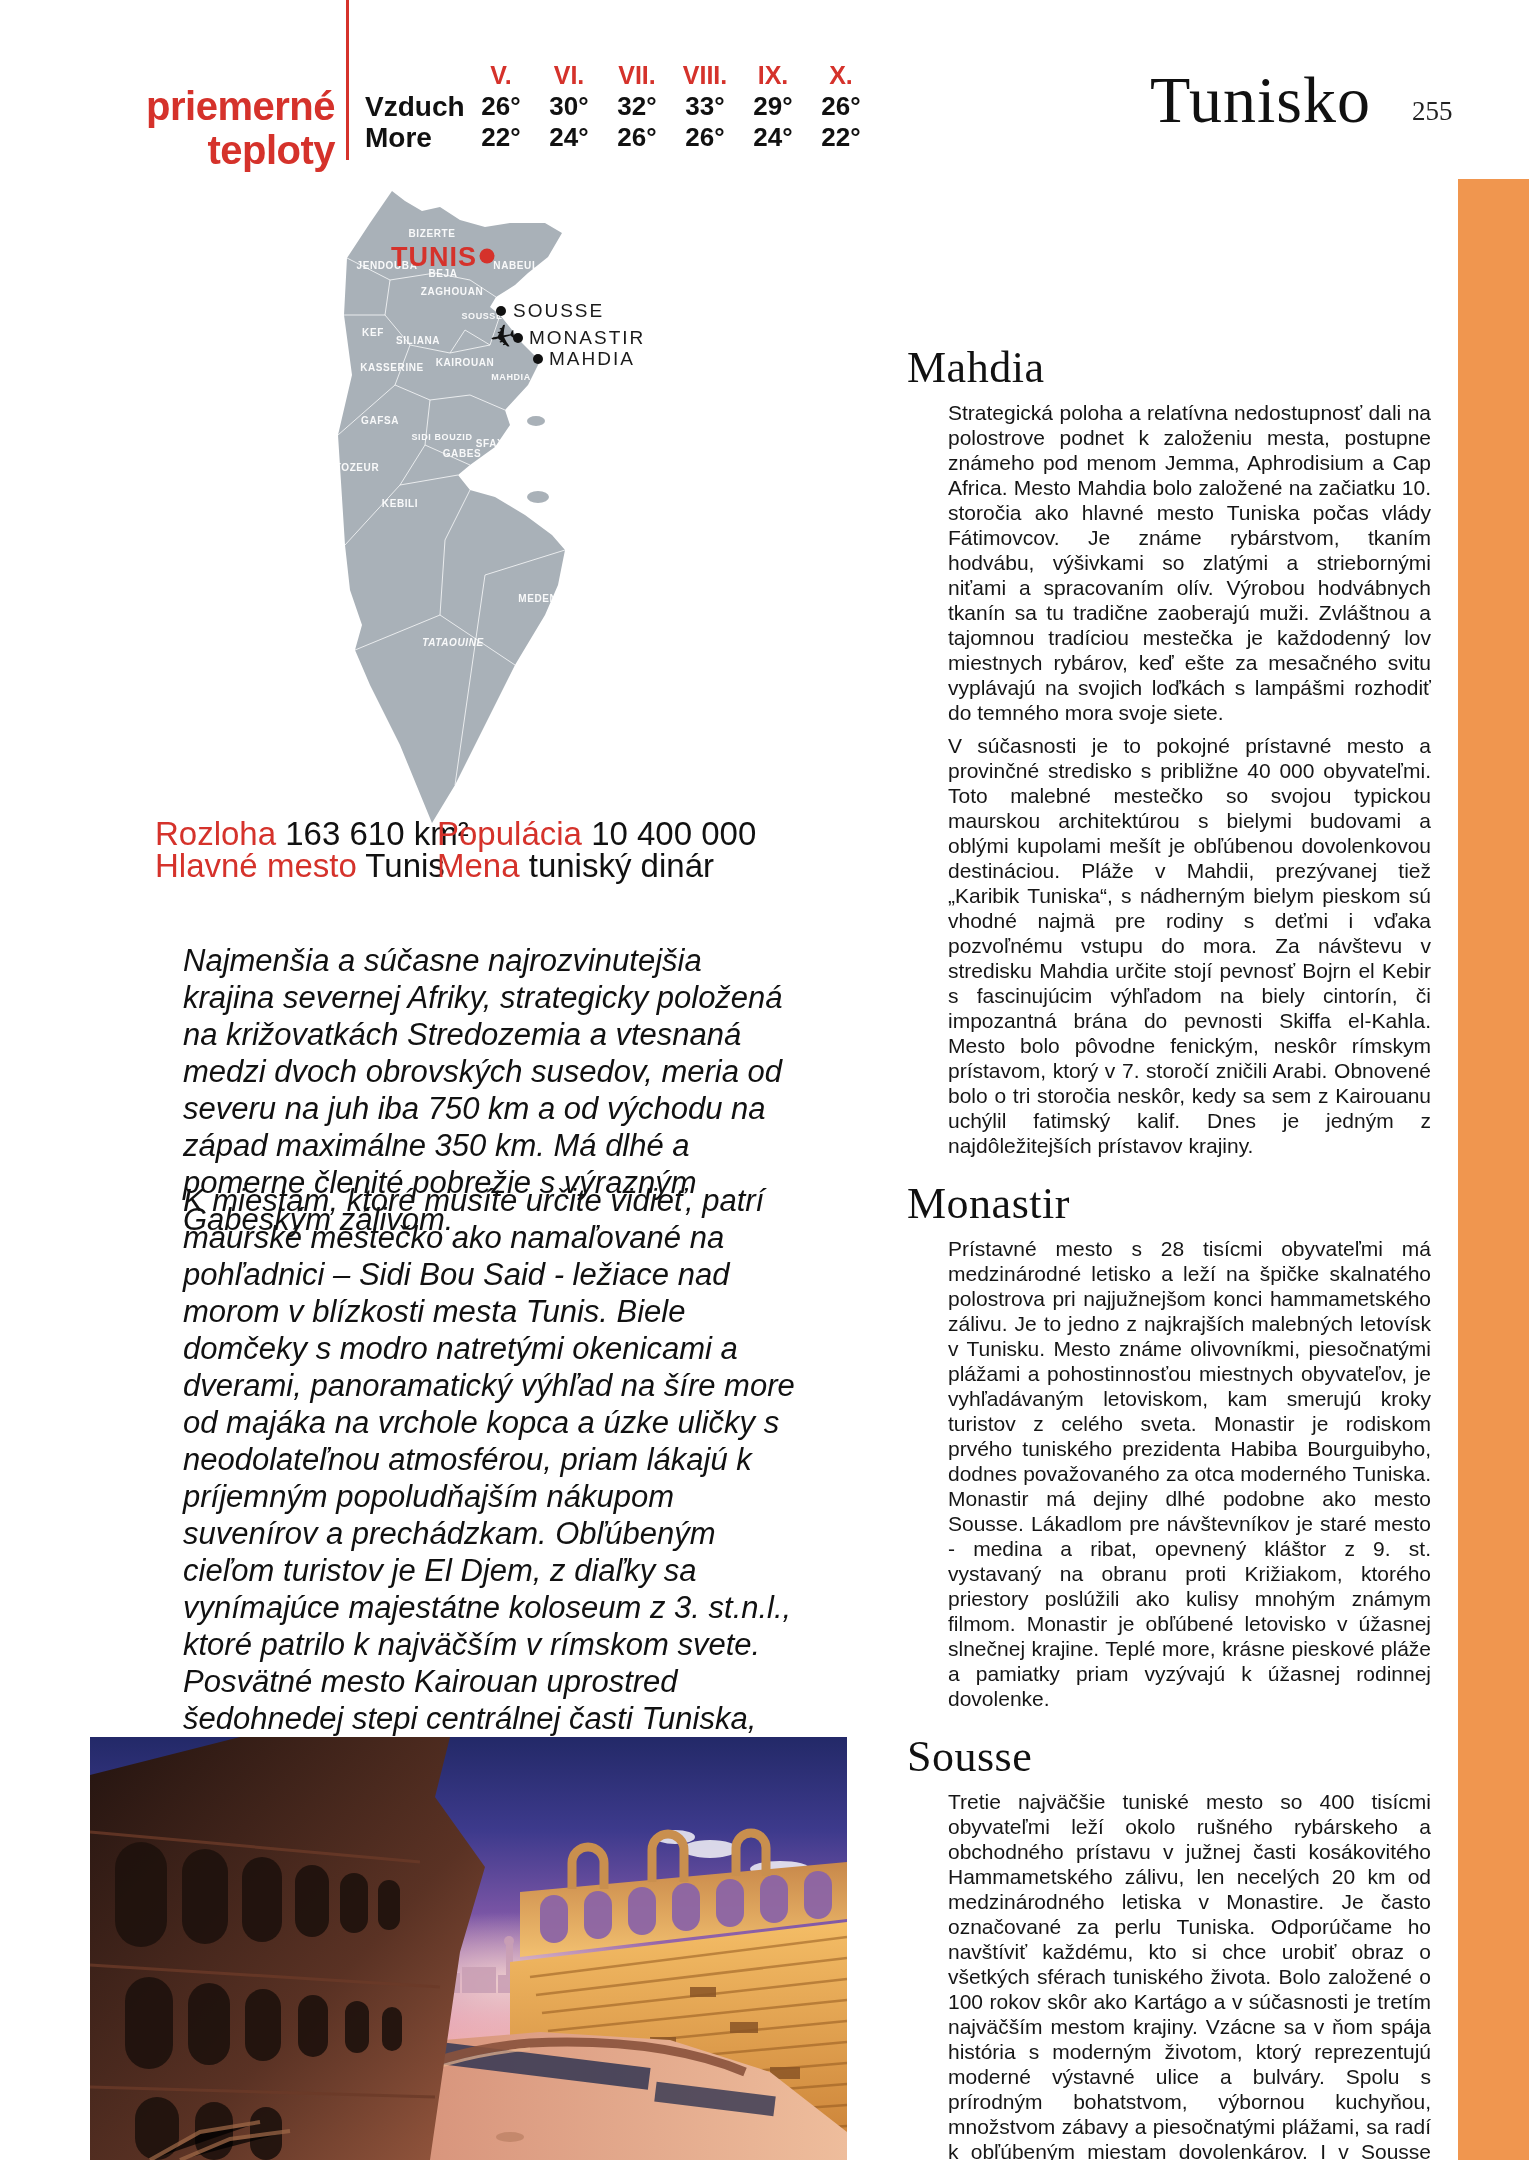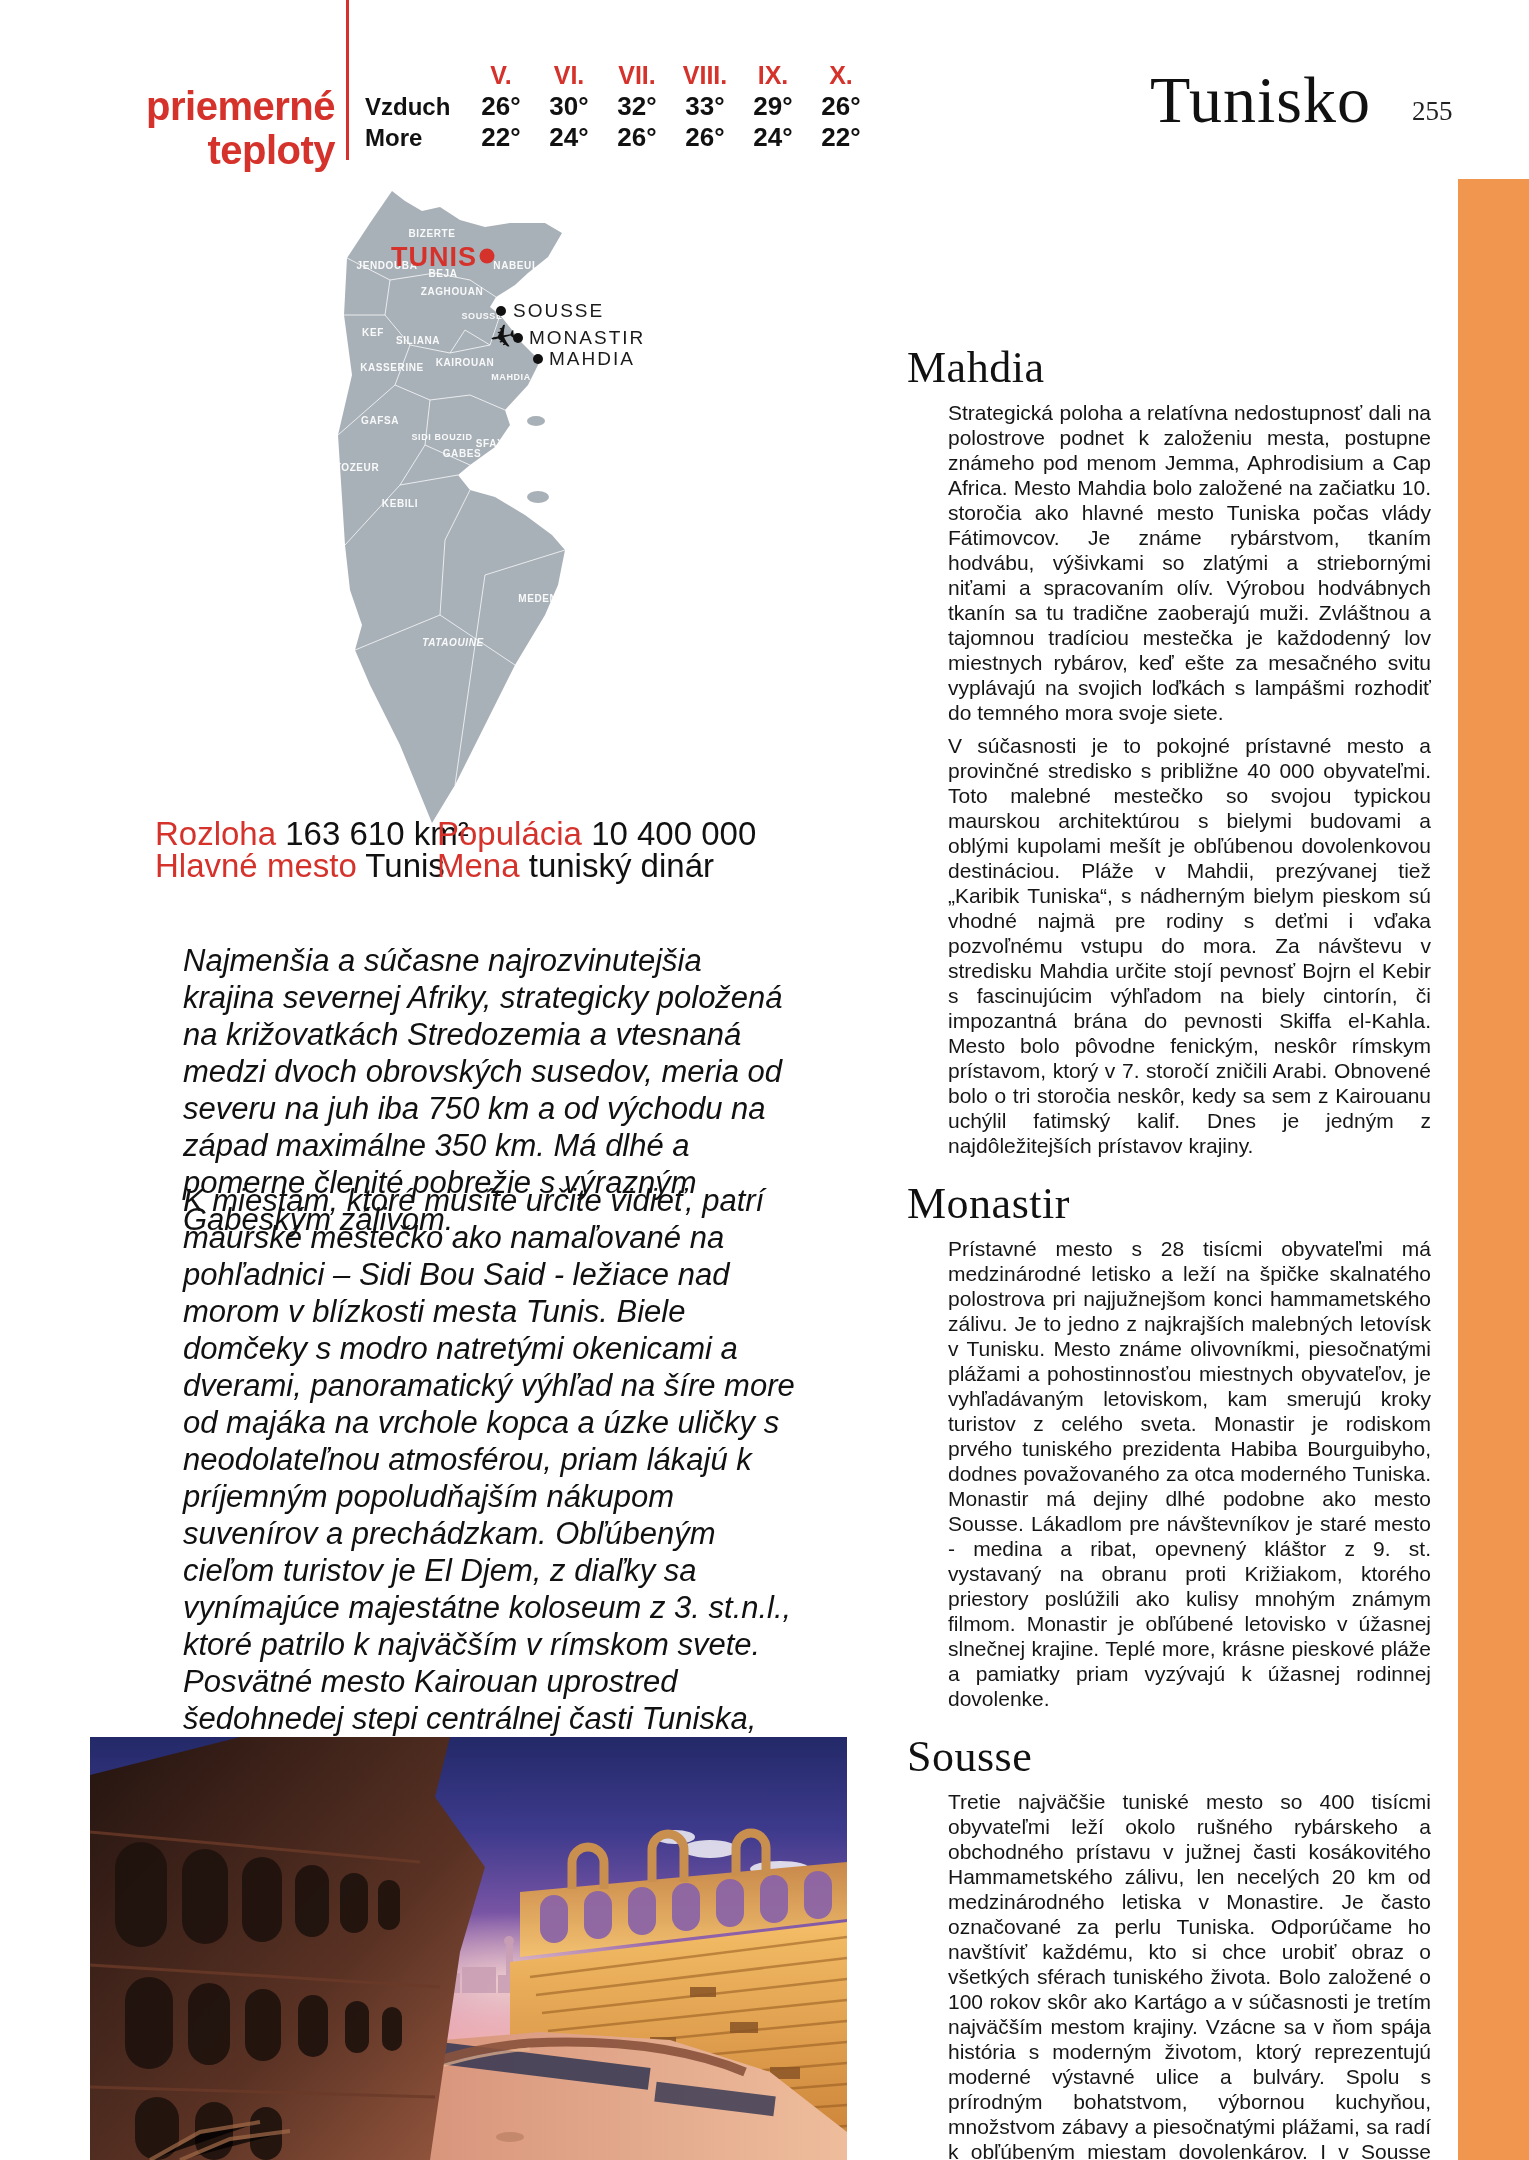--- a/index.html
+++ b/index.html
@@ -5,21 +5,21 @@
   html,body{margin:0;padding:0;background:#ffffff;}
   .page{position:relative;width:1529px;height:2160px;background:#ffffff;overflow:hidden;
         font-family:"Liberation Sans",sans-serif;color:#1a1a1a;}
   
   .temps-label{position:absolute;left:90px;top:84px;width:245px;text-align:right;
                color:#D5322B;font-weight:bold;font-size:40px;line-height:44px;letter-spacing:-0.5px;}
   .temps-divider{position:absolute;left:346px;top:0;width:3px;height:160px;background:#D5322B;}
   .temps-table{position:absolute;left:365px;top:60px;display:grid;
                grid-template-columns:102px repeat(6,68px);grid-auto-rows:31px;align-items:center;}
   .temps-table .mh{color:#D5322B;font-weight:bold;font-size:25px;text-align:center;}
-  .temps-table .rl{font-weight:bold;font-size:24px;text-align:left;color:#111;}
+  .temps-table .rl{font-weight:bold;font-size:28px;text-align:left;color:#111;}
   .temps-table .tv{font-weight:bold;font-size:26px;text-align:center;color:#111;}
   
   .title{position:absolute;left:1150px;top:62px;font-family:"Liberation Serif",serif;
          font-size:66px;color:#111;letter-spacing:1px;}
   .pageno{position:absolute;left:1412px;top:96px;font-family:"Liberation Serif",serif;
           font-size:27px;color:#222;}
   
   .sidebar{position:absolute;left:1458px;top:179px;width:71px;height:1981px;background:#F0964F;}
   
   .map{position:absolute;left:300px;top:185px;width:300px;height:648px;}

